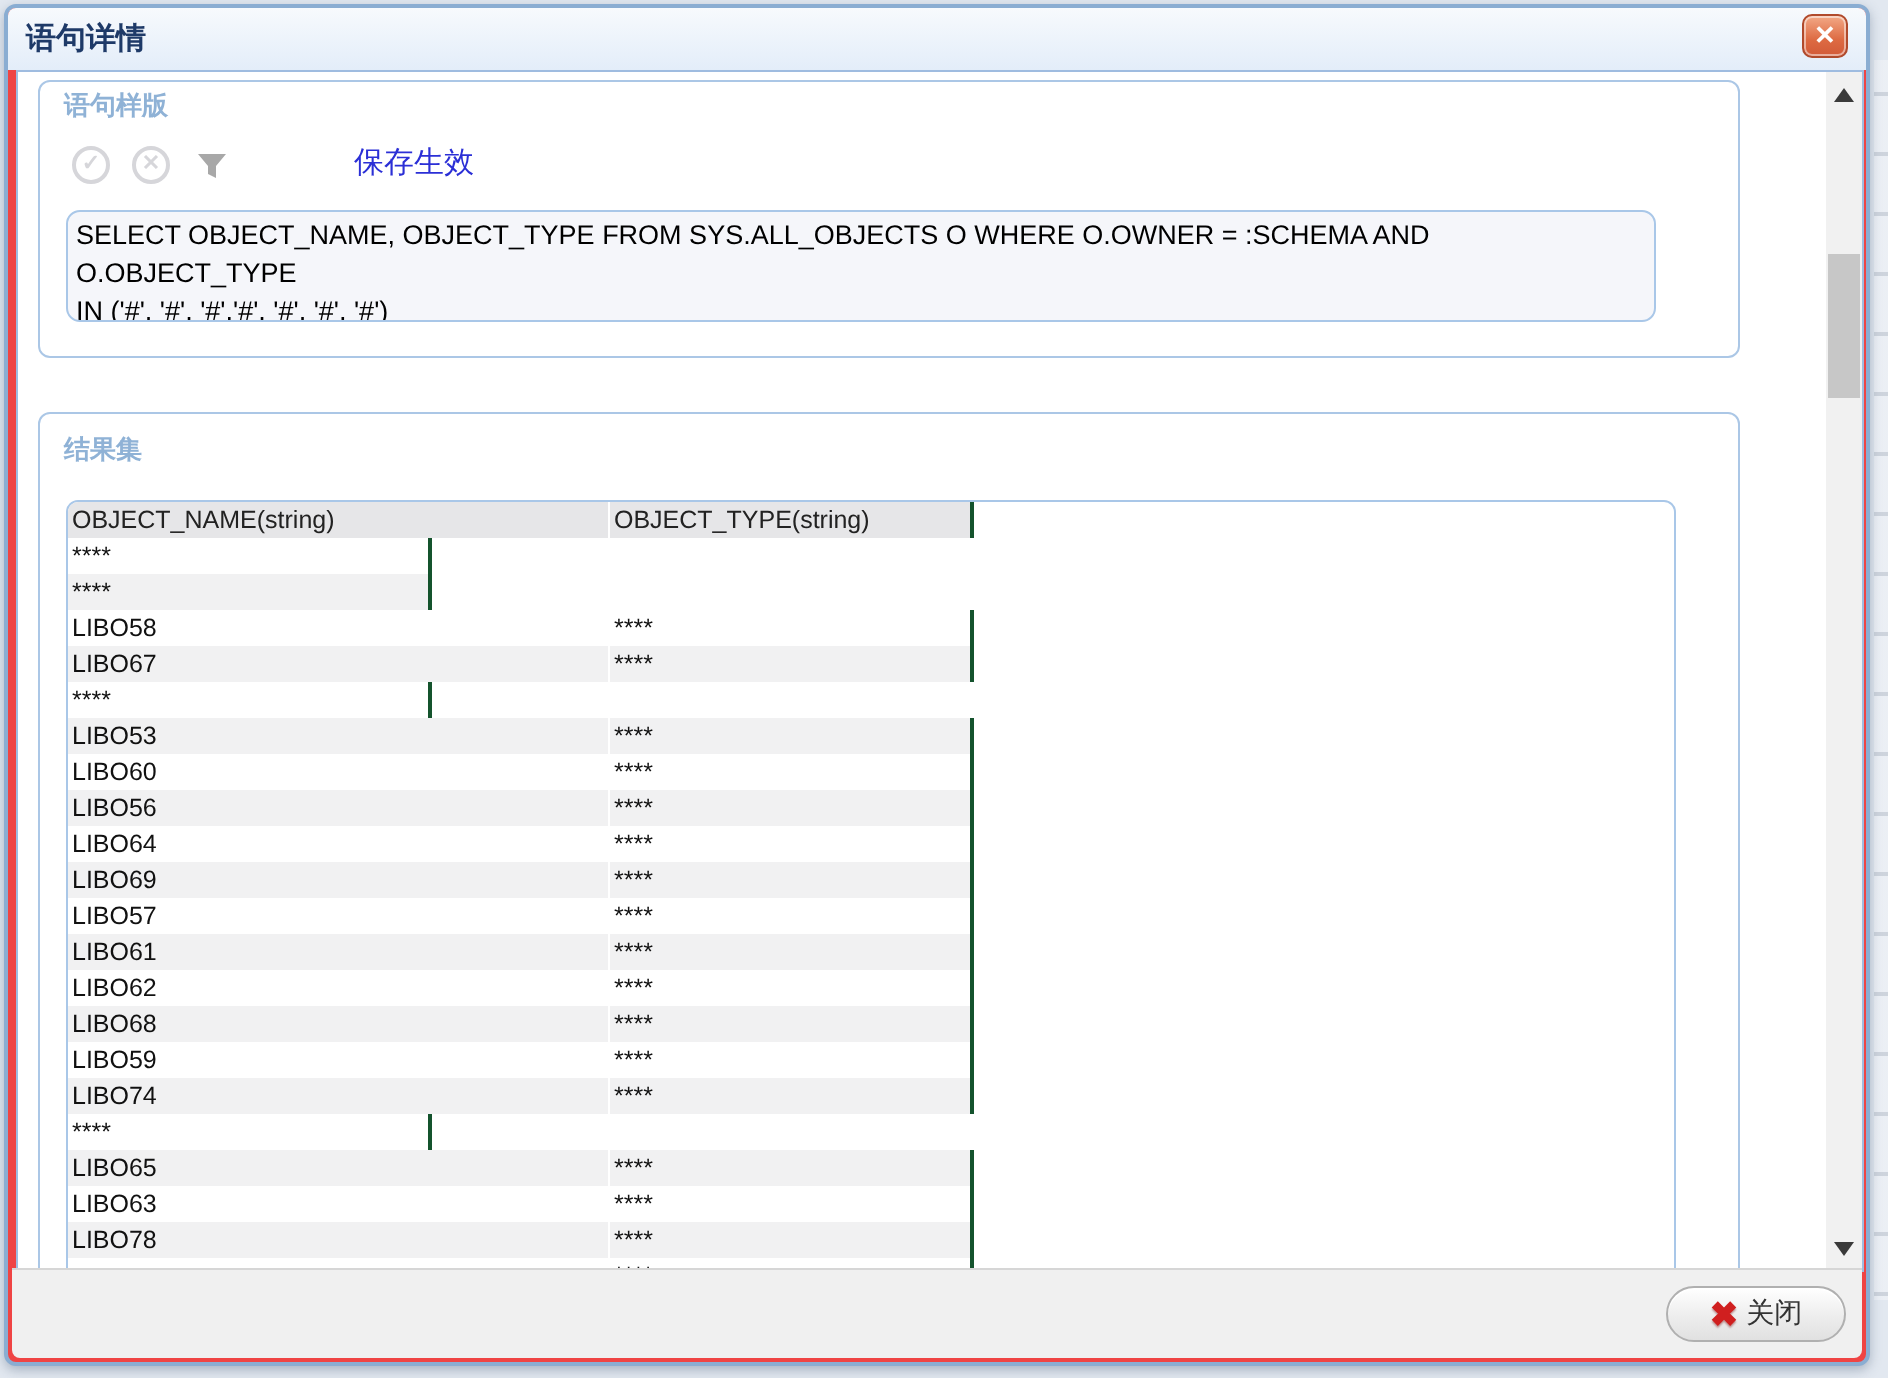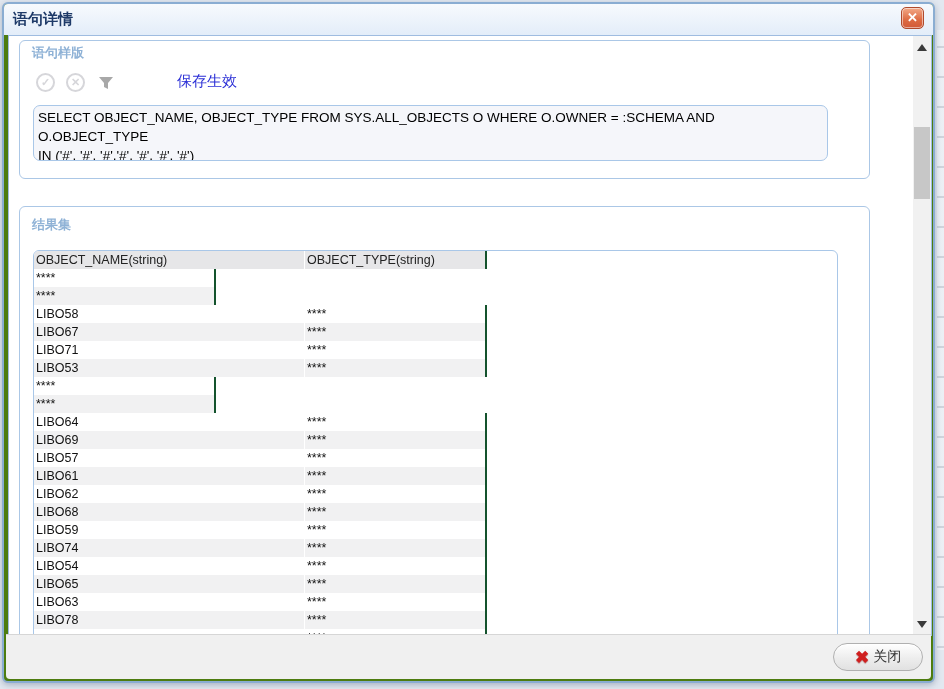--- a/index.html
+++ b/index.html
@@ -5,21 +5,21 @@
   * { margin:0; padding:0; box-sizing:border-box; }
   html,body { width:944px; height:689px; font-family:"Liberation Sans", sans-serif; }
   #page { position:relative; width:944px; height:689px; background:#e2e8f0; overflow:hidden; }
 
   
   .bg-right { position:absolute; right:0; top:30px; width:7px; height:620px;
     background:repeating-linear-gradient(180deg, #eef1f6 0 16px, #c9cfd8 16px 18px, #eef1f6 18px 30px); opacity:.8; }
 
   
   .dialog { position:absolute; left:2px; top:2px; width:933px; height:681px;
-    border:2px solid var(--dialog-border); border-radius:6px; background:#4d7c0f;
+    border:2px solid var(--dialog-border); border-radius:6px; background:#ef4444;
     box-shadow:0 2px 6px rgba(60,80,110,.35); }
 
   .titlebar { position:absolute; left:0; top:0; right:0; height:31px;
     background:linear-gradient(#f7fafd, #e3edf9); border-radius:4px 4px 0 0;
     display:flex; align-items:center; padding-left:9px; }
   .title { font-size:15px; font-weight:bold; color:var(--title-color); }
 
   .close-btn { position:absolute; right:9px; top:3px; width:23px; height:22px;
     border-radius:5px; border:1px solid #b04a2c;
     background:linear-gradient(#f3a987, #dd6a42 60%, #d25a38);
@@ -130,31 +130,32 @@
                 </div>
                 <div class="trow">
                   <div class="tcell c1">LIBO58</div>
                   <div class="tcell c2">****</div>
                 </div>
                 <div class="trow alt">
                   <div class="tcell c1">LIBO67</div>
                   <div class="tcell c2">****</div>
                 </div>
                 <div class="trow">
-                  <div class="tcell c1">LIBO71</div>
                   <div class="tcell c2">****</div>
                 </div>
                 <div class="trow alt">
                   <div class="tcell c1">LIBO53</div>
                   <div class="tcell c2">****</div>
                 </div>
                 <div class="trow">
-                  <div class="tcell c2">****</div>
-                </div>
-                <div class="trow alt">
+                  <div class="tcell c1">LIBO60</div>
+                  <div class="tcell c2">****</div>
+                </div>
+                <div class="trow alt">
+                  <div class="tcell c1">LIBO56</div>
                   <div class="tcell c2">****</div>
                 </div>
                 <div class="trow">
                   <div class="tcell c1">LIBO64</div>
                   <div class="tcell c2">****</div>
                 </div>
                 <div class="trow alt">
                   <div class="tcell c1">LIBO69</div>
                   <div class="tcell c2">****</div>
                 </div>
@@ -176,21 +177,20 @@
                 </div>
                 <div class="trow">
                   <div class="tcell c1">LIBO59</div>
                   <div class="tcell c2">****</div>
                 </div>
                 <div class="trow alt">
                   <div class="tcell c1">LIBO74</div>
                   <div class="tcell c2">****</div>
                 </div>
                 <div class="trow">
-                  <div class="tcell c1">LIBO54</div>
                   <div class="tcell c2">****</div>
                 </div>
                 <div class="trow alt">
                   <div class="tcell c1">LIBO65</div>
                   <div class="tcell c2">****</div>
                 </div>
                 <div class="trow">
                   <div class="tcell c1">LIBO63</div>
                   <div class="tcell c2">****</div>
                 </div>

